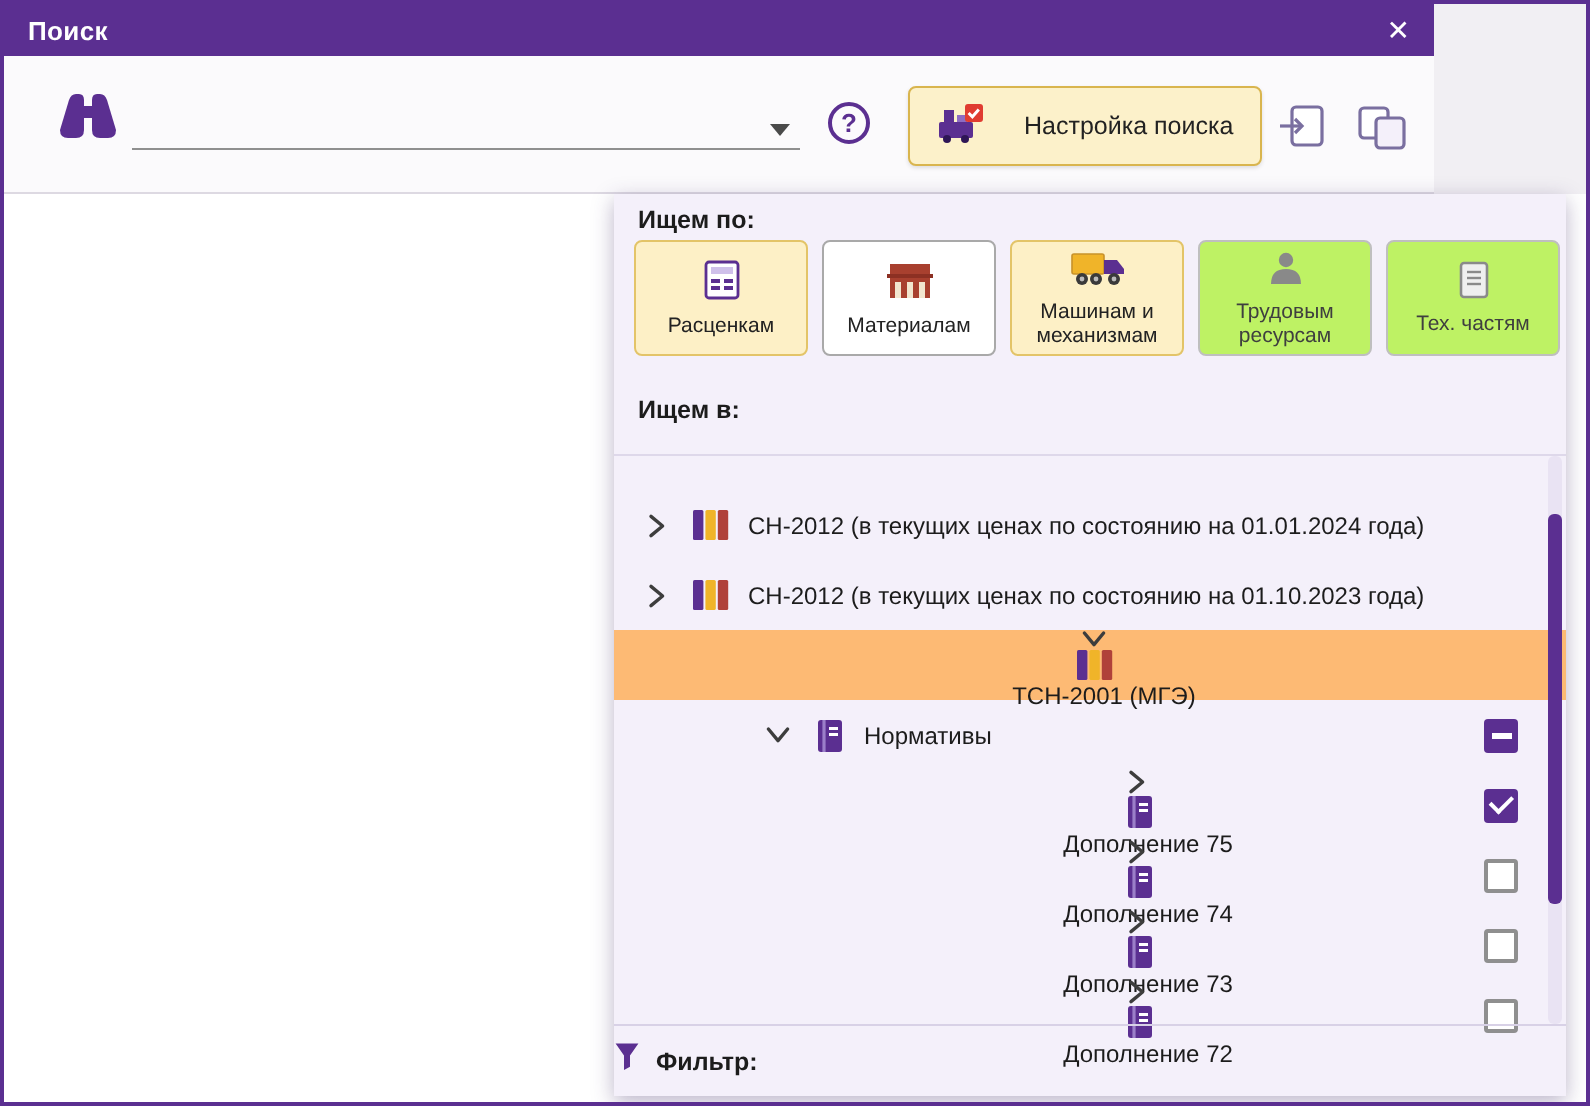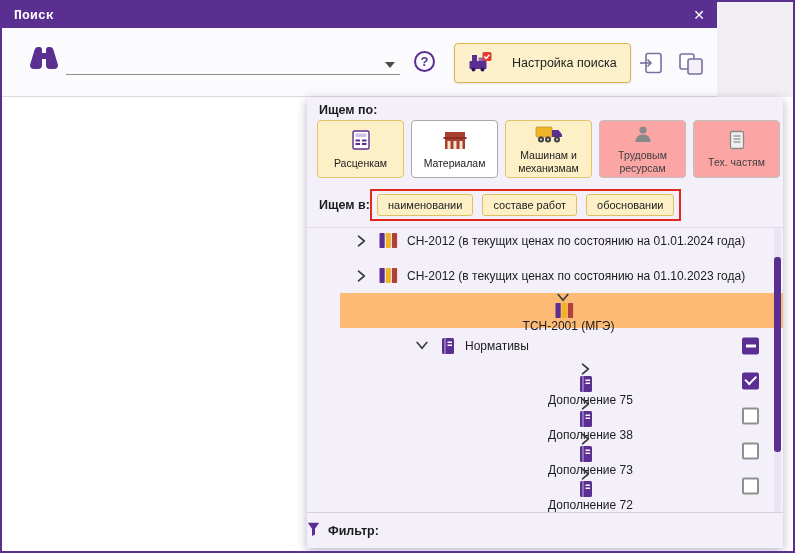--- a/index.html
+++ b/index.html
@@ -7,21 +7,21 @@
     position:relative;width:795px;height:553px;box-sizing:border-box;
     border:2px solid #5b2f91;background:#fff;overflow:hidden;
     font-family:"Liberation Sans", sans-serif;color:#1c1c1c;
   }
   
   .titlebar{
     position:absolute;left:0;top:0;width:715px;height:26px;background:#5b2f91;
     display:flex;align-items:center;justify-content:space-between;
     padding:0 12px;box-sizing:border-box;color:#fff;
   }
-  .titlebar .title{font-size:13px;font-weight:bold;letter-spacing:.2px;font-family:Liberation Mono, monospace;}
+  .titlebar .title{font-size:13px;font-weight:bold;letter-spacing:.2px;}
   .close{font-size:14px;cursor:pointer;line-height:1;}
   .outside{position:absolute;left:715px;top:0;width:76px;height:95px;background:#f1eff3;}
   
   .toolbar{
     position:absolute;left:0;top:26px;width:715px;height:69px;background:#fbfafc;
     border-bottom:1px solid #ddd9e2;box-sizing:border-box;
   }
   .binoculars{position:absolute;left:24px;top:16px;}
   .search-combo{
     position:absolute;left:64px;top:18px;width:334px;height:28px;
@@ -57,33 +57,33 @@
   .lbl-searchby{position:absolute;left:12px;top:6px;}
   .cats{position:absolute;left:10px;top:23px;display:flex;gap:7px;}
   .cat{
     width:87px;height:58px;border-radius:4px;display:flex;flex-direction:column;
     align-items:center;justify-content:center;gap:3px;font-size:10.5px;line-height:1.15;
     text-align:center;padding:2px;box-sizing:border-box;cursor:pointer;color:#222;
     font-family:"Liberation Sans", sans-serif;
   }
   .cat.yellow{background:#fdf0c6;border:1px solid #e3c468;}
   .cat.white{background:#ffffff;border:1px solid #a9a9a9;}
-  .cat.gray{background:#fca5a5;border:1px solid #bfbfbf;color:#3f3f3f;cursor:default;}
+  .cat.gray{background:#bef264;border:1px solid #bfbfbf;color:#3f3f3f;cursor:default;}
   .lbl-searchin{position:absolute;left:12px;top:101px;}
   .red-box{
     position:absolute;left:63px;top:92px;display:flex;gap:9px;align-items:center;
     border:2px solid #e0281e;padding:3px 5px;
   }
   .chip{
     background:#fdf0c6;border:1px solid #dfc060;border-radius:3px;padding:4px 10px;
     font-size:11px;color:#222;cursor:pointer;white-space:nowrap;
     font-family:"Liberation Sans", sans-serif;
   }
   .divider{position:absolute;left:0;right:0;top:130px;border-top:1px solid #ded8ea;}
-  .tree{position:absolute;left:0;right:0;top:126px;padding-left:33px;}
+  .tree{position:absolute;left:0;right:0;top:148px;}
   .tree-row{position:relative;height:35px;display:flex;align-items:center;cursor:pointer;}
   .tree-row.hl{background:#fdba74;flex-direction:column;}
   .lv0{padding-left:14px;} .lv1{padding-left:42px;margin-left:33px;} .lv2{padding-left:58px;flex-direction:column;}
   .chev{width:14px;margin-right:11px;display:flex;align-items:center;justify-content:center;}
   .node-ic{margin-right:9px;display:flex;}
   .tree-label{font-size:12px;color:#1c1c1c;white-space:nowrap;}
   .cbx{position:absolute;right:24px;top:50%;transform:translateY(-50%);width:17px;height:17px;border-radius:2px;box-sizing:border-box;cursor:pointer;}
   .cbx.unchecked{background:#fff;border:2px solid #8f8f8f;}
   .cbx.checked{background:#5b2f91;}
   .cbx.checked::after{content:"";position:absolute;left:3px;top:3.5px;width:9px;height:4.5px;border-left:2px solid #fff;border-bottom:2px solid #fff;transform:rotate(-45deg);}
@@ -225,25 +225,20 @@
                 <path d="M5.5 9 h7"></path>
                 <path d="M5.5 12 h7"></path>
               </g>
           </svg>
         </span>
         <span>Тех. частям</span>
       </button>
     </div>
 
     <span class="lbl lbl-searchin">Ищем в:</span>
-    <div class="red-box">
-      <button class="chip">наименовании</button>
-      <button class="chip">составе работ</button>
-      <button class="chip">обосновании</button>
-    </div>
 
     <div class="divider"></div>
 
     <div class="tree">
 
       <div class="tree-row lv0">
         <span class="chev">
           <svg width="9" height="12" viewBox="0 0 9 12">
               <path d="M1.5 1.2 L7.3 6 L1.5 10.8" fill="none" stroke="#3d3d3d" stroke-width="1.7" stroke-linecap="round" stroke-linejoin="round"></path>
             </svg>
@@ -333,21 +328,21 @@
             </svg>
         </span>
         <span class="node-ic">
           <svg width="16" height="18" viewBox="0 0 16 18">
             <rect x="2" y="1" width="12" height="16" rx="1.5" fill="#5b2f91"></rect>
             <rect x="4.2" y="1" width="1.6" height="16" fill="#9b7fc9"></rect>
             <rect x="7.5" y="4.5" width="4.5" height="1.5" fill="#fff"></rect>
             <rect x="7.5" y="7.5" width="4.5" height="1.5" fill="#fff"></rect>
           </svg>
         </span>
-        <span class="tree-label">Дополнение 38</span>
+        <span class="tree-label">Дополнение 74</span>
         <span class="cbx unchecked"></span>
       </div>
 
       <div class="tree-row lv2">
         <span class="chev">
           <svg width="9" height="12" viewBox="0 0 9 12">
               <path d="M1.5 1.2 L7.3 6 L1.5 10.8" fill="none" stroke="#3d3d3d" stroke-width="1.7" stroke-linecap="round" stroke-linejoin="round"></path>
             </svg>
         </span>
         <span class="node-ic">

